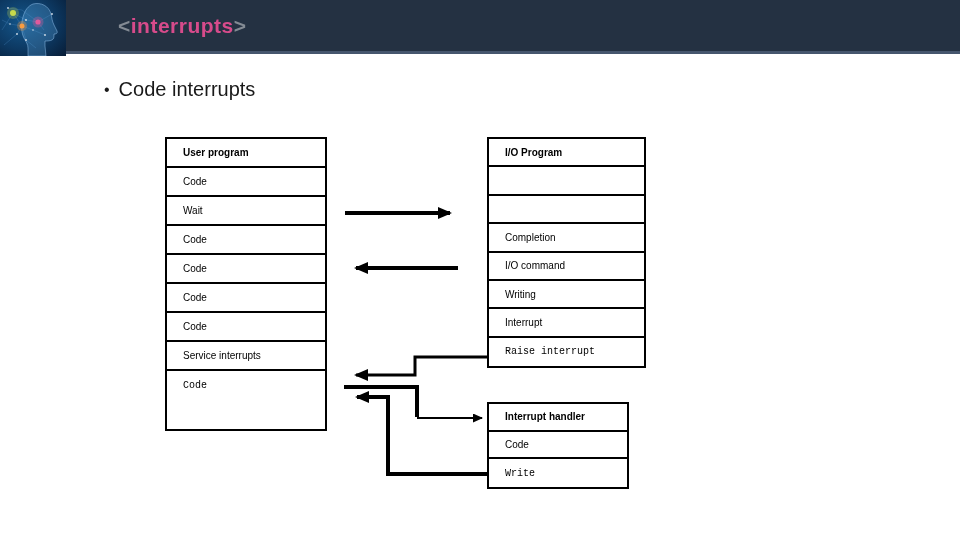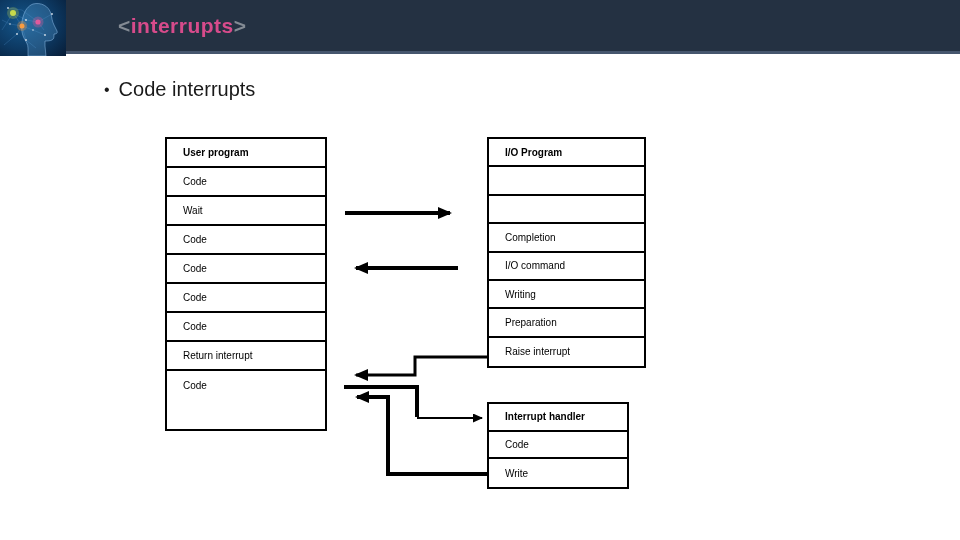--- a/index.html
+++ b/index.html
@@ -31,21 +31,21 @@
   
   .tbl{
     position:absolute;background:#ffffff;border:2px solid #000;
     display:grid;z-index:2;box-sizing:border-box;
   }
   .tbl .row{
     border-bottom:2px solid #000;
     display:flex;align-items:center;padding-left:16px;
     font-size:10px;color:#000;white-space:nowrap;overflow:hidden;
   }
-  .tbl .row:last-child{border-bottom:none;}
+  .tbl .row:last-child{border-bottom:none;font-family:Liberation Mono, monospace;}
   .tbl .row.hdr{font-weight:bold;}
   #tbl-user{left:165px;top:137px;width:162px;height:294px;grid-template-rows:repeat(10,1fr);}
   #tbl-io{left:487px;top:137px;width:159px;height:231px;grid-template-rows:repeat(8,1fr);}
   #tbl-handler{left:487px;top:402px;width:142px;height:87px;grid-template-rows:repeat(3,1fr);}
   
   .connector-layer{
     position:absolute;left:0;top:0;width:960px;height:540px;z-index:1;
   }
 </style>
 </head>
@@ -129,32 +129,32 @@
 </svg>
 
 <div class="tbl" id="tbl-user">
   <div class="row hdr">User program</div>
   <div class="row">Code</div>
   <div class="row">Wait</div>
   <div class="row">Code</div>
   <div class="row">Code</div>
   <div class="row">Code</div>
   <div class="row">Code</div>
-  <div class="row">Return interrupt</div>
+  <div class="row">Service interrupts</div>
   <div class="row">Code</div>
 </div>
 
 <div class="tbl" id="tbl-io">
   <div class="row hdr">I/O Program</div>
   <div class="row"></div>
   <div class="row"></div>
   <div class="row">Completion</div>
   <div class="row">I/O command</div>
   <div class="row">Writing</div>
-  <div class="row">Preparation</div>
+  <div class="row">Interrupt</div>
   <div class="row">Raise interrupt</div>
 </div>
 
 <div class="tbl" id="tbl-handler">
   <div class="row hdr">Interrupt handler</div>
   <div class="row">Code</div>
   <div class="row">Write</div>
 </div>
 
 </body></html>

